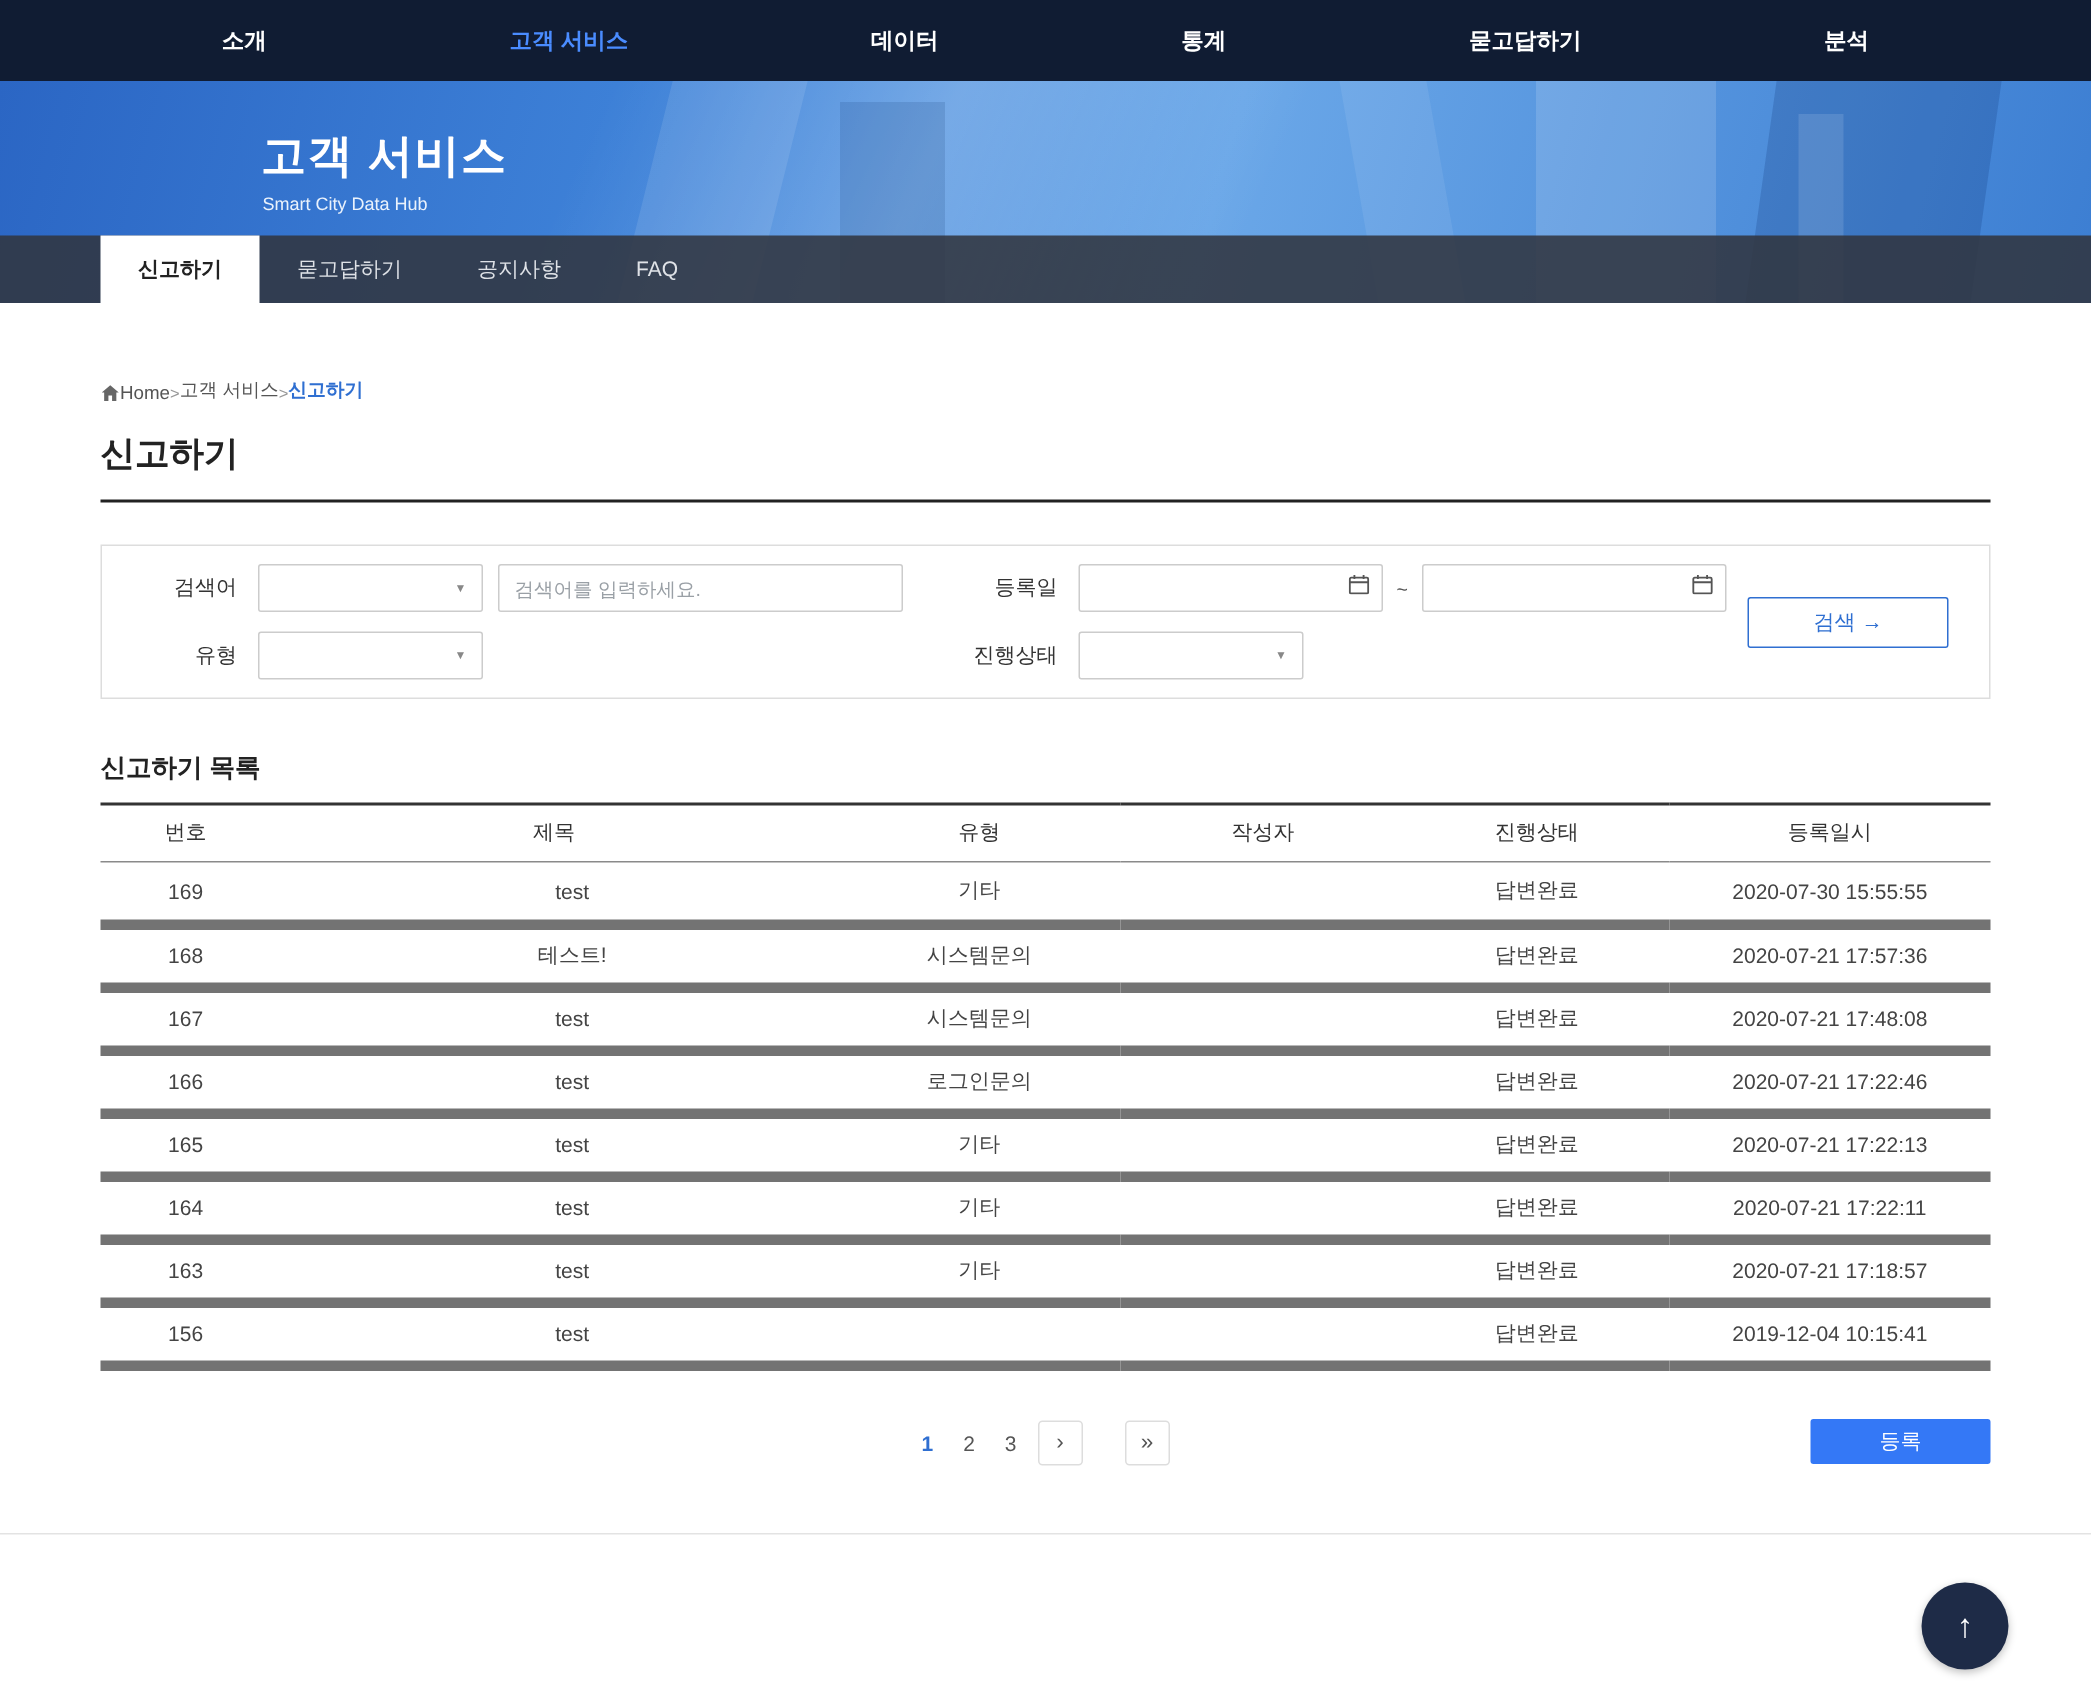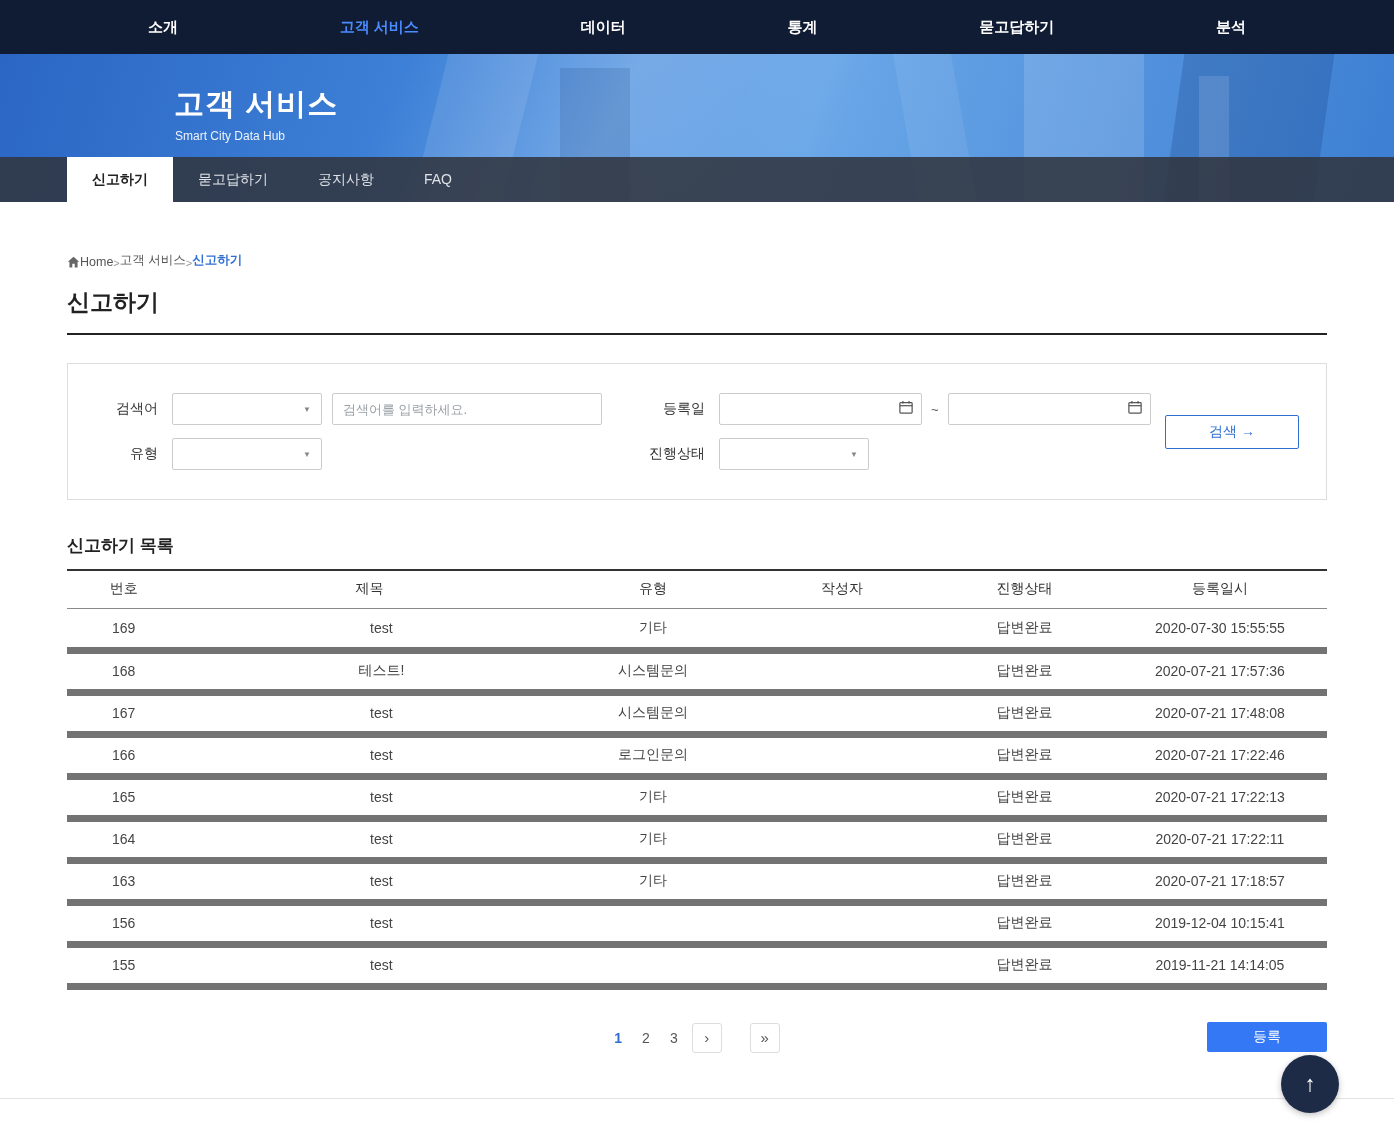--- a/index.html
+++ b/index.html
@@ -43,21 +43,21 @@
   .breadcrumb { display:flex; align-items:flex-end; gap:0; margin-top:50px; font-size:12.5px; color:#555; }
   .crumb-sep { color:#999; font-size:11px; }
   .crumb-current { color:#2f6fd1; font-weight:bold; }
   .home-icon svg { display:block; }
 
   
   .page-title { font-size:23px; font-weight:bold; color:#222; margin-top:18px;
     padding-bottom:15px; border-bottom:2px solid #222; }
 
   
-  .search-panel { position:relative; margin-top:28px; border:1px solid #ddd; padding:29px 30px; }
+  .search-panel { position:relative; margin-top:28px; border:1px solid #ddd; padding:12px 30px; }
   .search-grid { display:grid; grid-template-columns:535px auto; row-gap:13px; width:1080px; }
   .f-row { display:flex; align-items:center; }
   .f-label { width:60px; text-align:right; margin-right:14px; font-size:14px; color:#333; flex:none; }
   .f-label.wide { width:72px; }
   .sel { position:relative; width:150px; height:32px; border:1px solid #ccc; border-radius:2px;
     background:#fff; cursor:pointer; }
   .sel .caret { position:absolute; right:10px; top:50%; transform:translateY(-50%); font-size:8px; color:#888; }
   .txt-input { width:270px; height:32px; border:1px solid #ccc; border-radius:2px; margin-left:10px;
     padding:0 10px; font-size:13px; font-family:"Liberation Sans",sans-serif; color:#333; }
   .txt-input::placeholder { color:#9aa0a6; }
@@ -274,28 +274,20 @@
           <td class="col-date">2020-07-21 17:18:57</td>
         </tr>
         <tr>
           <td class="col-no">156</td>
           <td class="col-title">test</td>
           <td class="col-type"></td>
           <td class="col-writer"></td>
           <td class="col-status">답변완료</td>
           <td class="col-date">2019-12-04 10:15:41</td>
         </tr>
-        <tr>
-          <td class="col-no">155</td>
-          <td class="col-title">test</td>
-          <td class="col-type"></td>
-          <td class="col-writer"></td>
-          <td class="col-status">답변완료</td>
-          <td class="col-date">2019-11-21 14:14:05</td>
-        </tr>
       </tbody>
   </table>
 
   <div class="pager-band">
     <div class="pagination">
         <span class="pg-num active">1</span>
         <span class="pg-num">2</span>
         <span class="pg-num">3</span>
         <button class="pg-btn">›</button>
         <button class="pg-btn">»</button>

